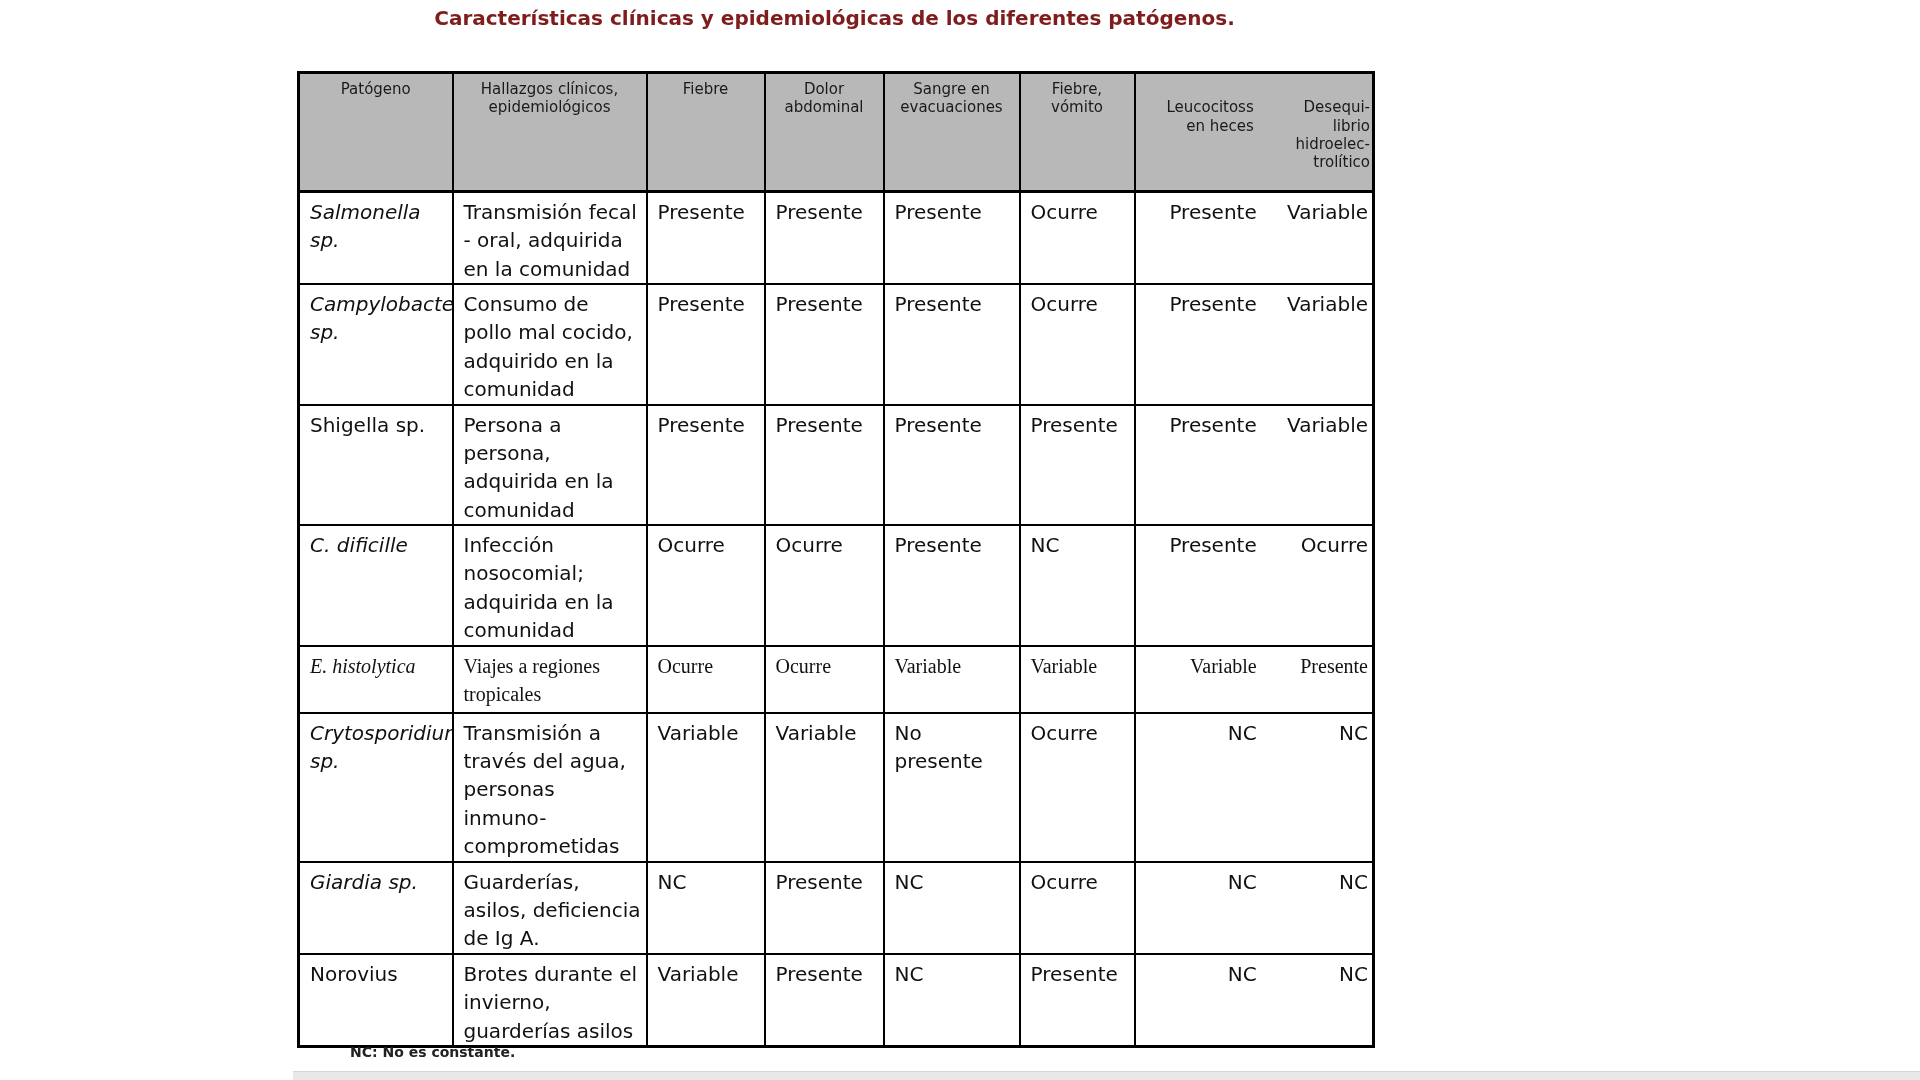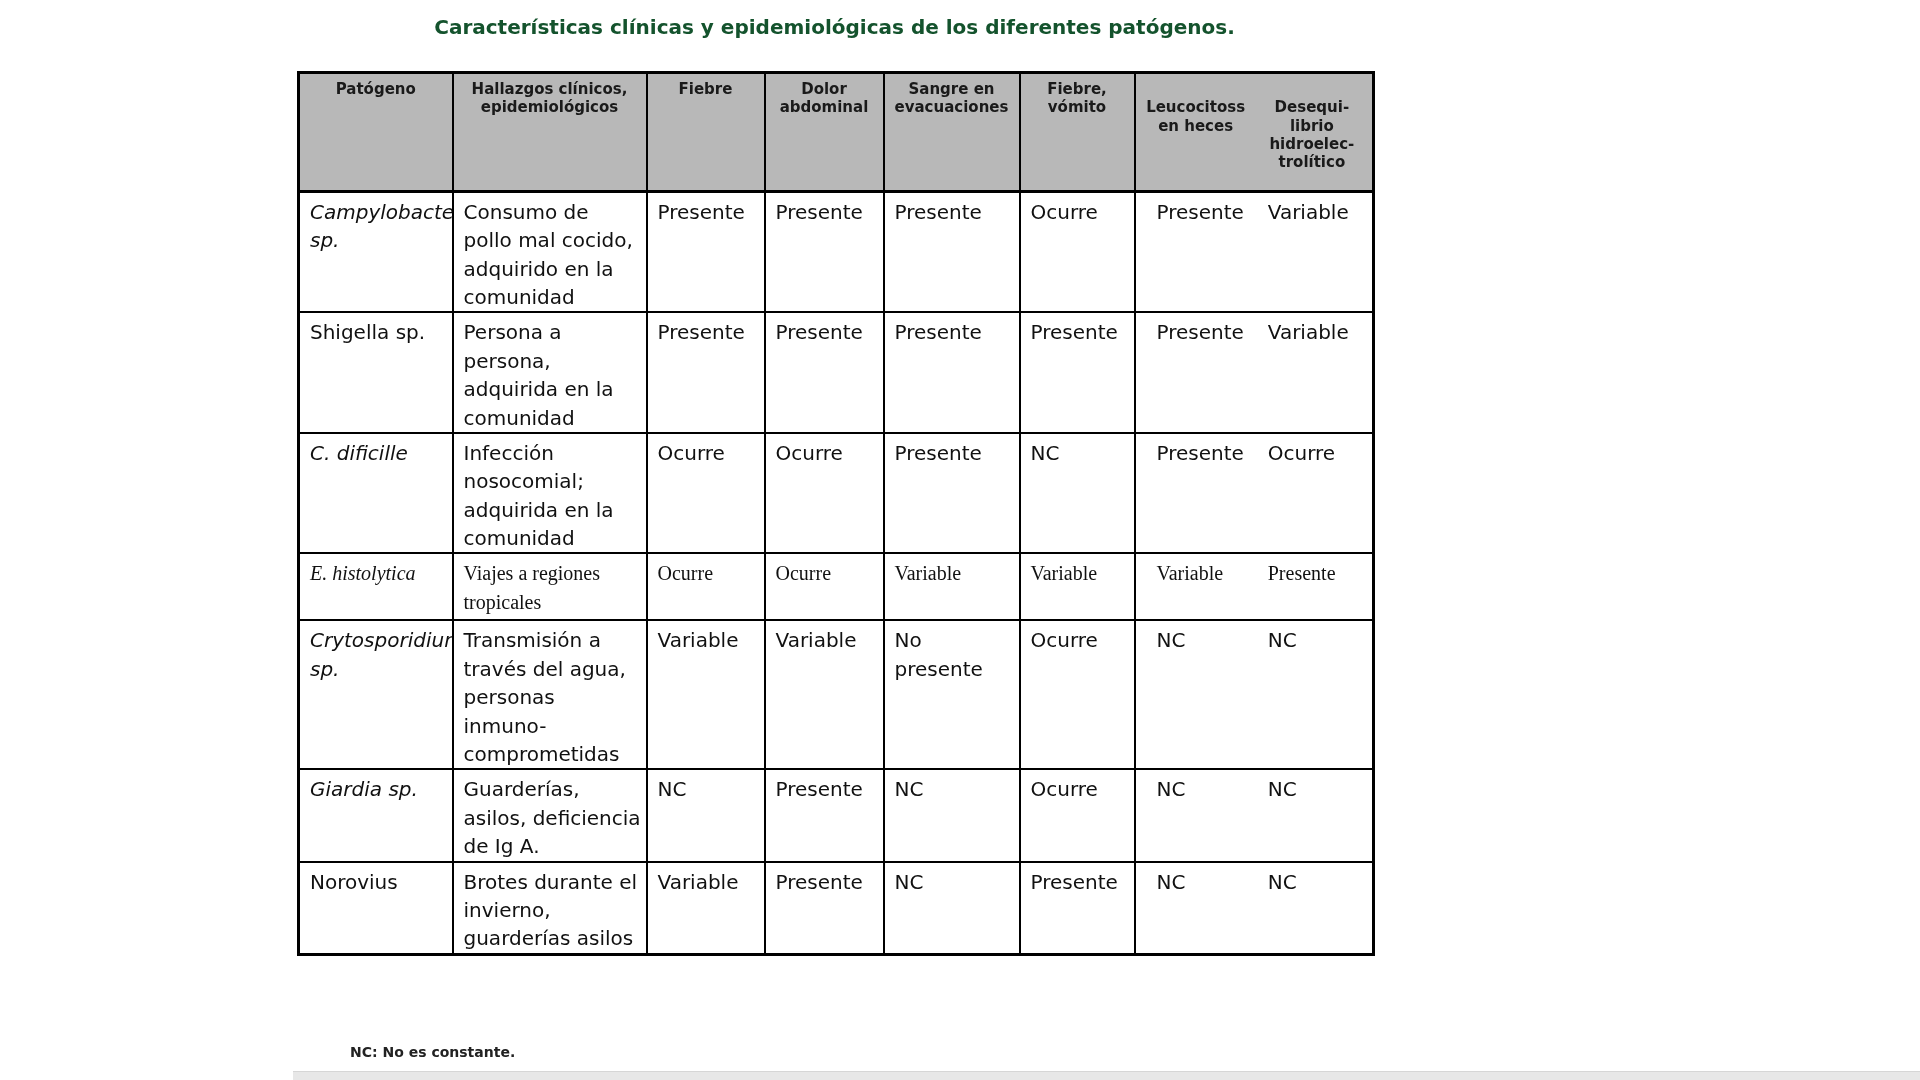--- a/index.html
+++ b/index.html
@@ -6,43 +6,43 @@
   #screen{
     position:relative;
     width:1920px;height:1080px;
     background:#ffffff;
     overflow:hidden;
     font-family:"DejaVu Sans","Liberation Sans",sans-serif;
     color:#111;
   }
   #doc-title{
     position:absolute;
-    left:297px;top:15px;width:1075px;
+    left:297px;top:6px;width:1075px;
     text-align:center;
     font-size:20px;font-weight:bold;
     letter-spacing:0px;
-    color:#14532d;
+    color:#7f1d1d;
   }
   #pathogen-table{
     position:absolute;
     left:297px;top:71px;
     width:1075px;
     border-collapse:collapse;
     table-layout:fixed;
     border:3px solid #000;
   }
   #pathogen-table th, #pathogen-table td{
     border:2px solid #000;
     vertical-align:top;
     overflow:hidden;
   }
   #pathogen-table thead th{
     background:#b8b8b8;
     font-size:15px;
-    font-weight:bold;
+    font-weight:normal;
     text-align:center;
     padding:6px 2px 0 2px;
     line-height:1.22;
     white-space:pre-line;
     border-bottom:3px solid #000;
     color:#1a1a1a;
   }
   #pathogen-table td{
     background:#fff;
     font-size:20px;
@@ -51,21 +51,21 @@
     white-space:pre-line;
   }
   td.c-path{
     font-size:16px;
     line-height:1.45;
     padding-top:7px;
   }
   td.c-path .italic{font-style:italic;}
   tr.thick-top td{border-top:5px solid #000;}
   th.c-last .half-wrap, td.c-last .half-wrap{
-    display:flex;width:100%;
+    display:flex;width:100%;text-align:right;
   }
   .half-wrap .half{width:50%;white-space:pre-line;}
   td.c-last{padding-left:0;padding-right:0;}
   td.c-last .half{padding-left:11px;box-sizing:border-box;}
   th.c-last{padding-left:0;padding-right:0;}
   #footnote{
     position:absolute;
     left:350px;top:1044px;
     font-size:14px;
     font-weight:bold;
@@ -114,20 +114,31 @@
 en heces</span>
             <span class="half">Desequi-
 librio
 hidroelec-
 trolítico</span>
           </span>
         </th>
       </tr>
     </thead>
     <tbody id="table-body">
+        <tr style="height: 88px;">
+          <td class="c-path"><span class="italic">Salmonella sp.</span></td>
+          <td>Transmisión fecal
+- oral, adquirida
+en la comunidad</td>
+          <td>Presente</td>
+          <td>Presente</td>
+          <td>Presente</td>
+          <td>Ocurre</td>
+          <td class="c-last"><span class="half-wrap"><span class="half">Presente</span><span class="half">Variable</span></span></td>
+        </tr>
         <tr style="height: 117px;">
           <td class="c-path"><span class="italic">Campylobacter
 sp.</span></td>
           <td>Consumo de
 pollo mal cocido,
 adquirido en la
 comunidad</td>
           <td>Presente</td>
           <td>Presente</td>
           <td>Presente</td>

